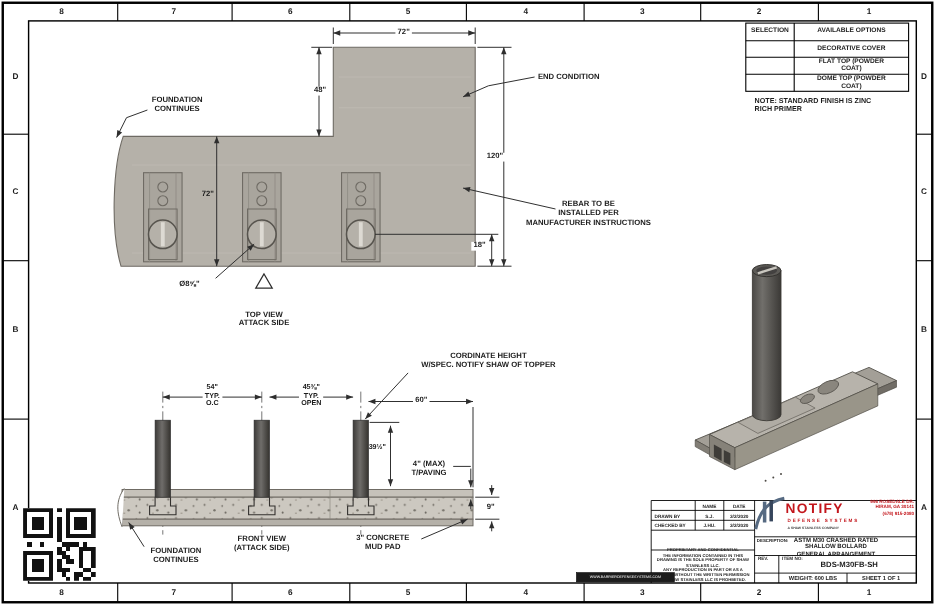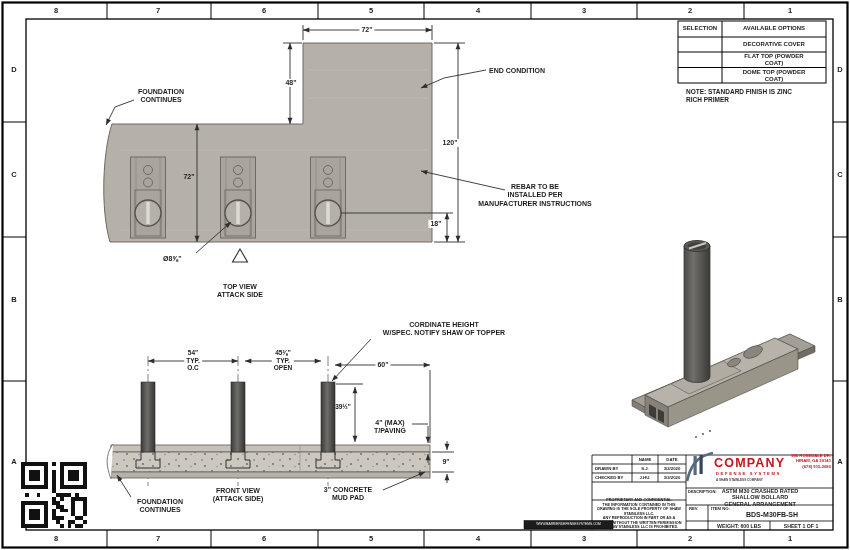--- a/index.html
+++ b/index.html
@@ -321,21 +321,21 @@
 <div class="lbl l s43" style="left:595px;top:477.5px">CHECKED BY</div>
 <div class="lbl s43" style="left:645px;top:477.5px">J.HU.</div>
 <div class="lbl s43" style="left:672px;top:477.5px">3/2/2020</div>
 <div class="lbl s38" style="left:639px;top:514px">PROPRIETARY AND CONFIDENTIAL
 THE INFORMATION CONTAINED IN THIS
 DRAWING IS THE SOLE PROPERTY OF SHAW
 STAINLESS LLC.
 ANY REPRODUCTION IN PART OR AS A
 WHOLE WITHOUT THE WRITTEN PERMISSION
 OF SHAW STAINLESS LLC IS PROHIBITED.</div>
-<div class="lbl l brand red" style="left:714px;top:463px">COMPANY</div>
+<div class="lbl l brand red" style="left:714px;top:463px">NOTIFY</div>
 <div class="lbl l s42 bsub red" style="left:716px;top:474px">DEFENSE SYSTEMS</div>
 <div class="lbl l s31" style="left:716px;top:480.5px;color:#444">A SHAW STAINLESS COMPANY</div>
 <div class="lbl addr s42 red" style="left:782px;top:453px">996 ROSEDALE DR.
 HIRAM, GA 30141
 (678) 915-2080</div>
 <div class="lbl l s40" style="left:688px;top:491.5px">DESCRIPTION:</div>
 <div class="lbl s55" style="left:760px;top:498px">ASTM M30 CRASHED RATED SHALLOW BOLLARD
 GENERAL ARRANGEMENT</div>
 <div class="lbl l s42" style="left:689px;top:509px">REV.</div>
 <div class="lbl l s42" style="left:711px;top:509px">ITEM NO:</div>

